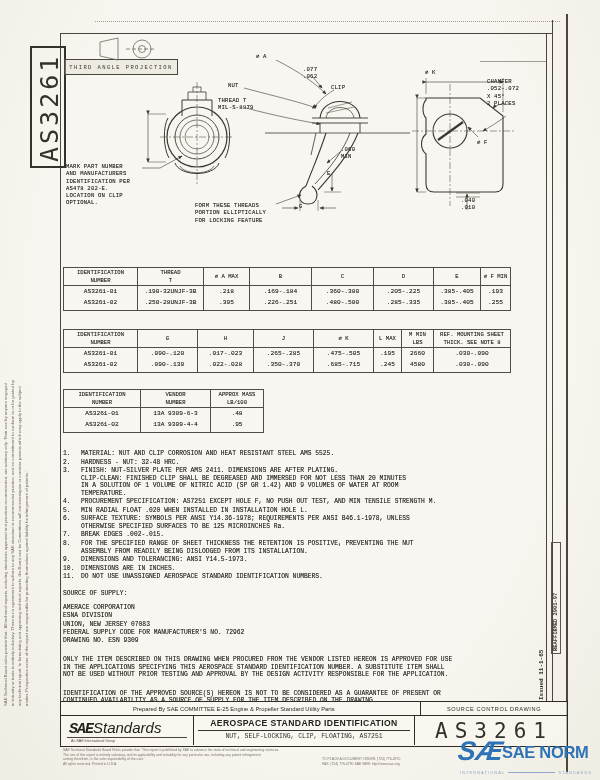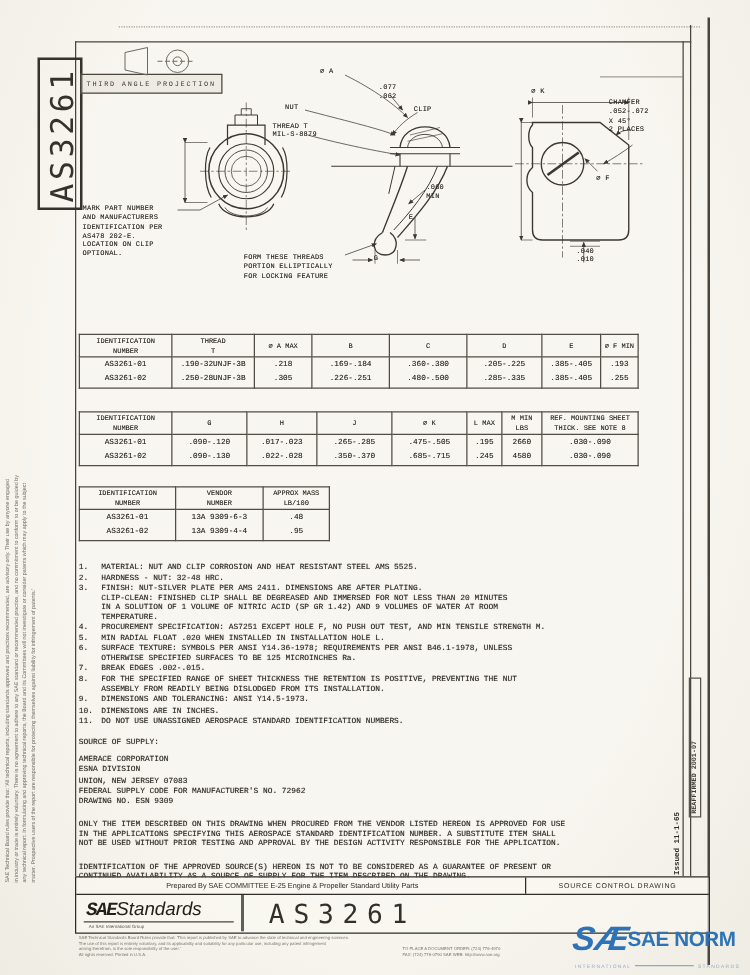--- a/index.html
+++ b/index.html
@@ -402,20 +402,25 @@
     <div class="tb-row1">
       <div class="tb-prep">Prepared By SAE COMMITTEE E-25  Engine &amp; Propeller Standard Utility Parts</div>
       <div class="tb-scd">SOURCE CONTROL DRAWING</div>
     </div>
     <div class="tb-row2">
       <div class="tb-logo">
         <div class="big"><b>SAE</b><span>Standards</span></div>
         <div class="rule"></div>
         <div class="sub">An SAE International Group</div>
       </div>
+      <div class="tb-title">
+        <div class="head">AEROSPACE STANDARD IDENTIFICATION</div>
+        <div class="rule"></div>
+        <div class="subt">NUT, SELF-LOCKING, CLIP, FLOATING, AS7251</div>
+      </div>
       <div class="tb-num">AS3261</div>
     </div>
   </div>
 
   <div class="fine" style="left:63px;top:748px;width:300px;white-space:pre-line;">SAE Technical Standards Board Rules provide that: 'This report is published by SAE to advance the state of technical and engineering sciences.
 The use of this report is entirely voluntary, and its applicability and suitability for any particular use, including any patent infringement
 arising therefrom, is the sole responsibility of the user.'
 All rights reserved.  Printed in U.S.A.</div>
   <div class="fine" style="left:322px;top:757px;width:130px;white-space:pre-line;">TO PLACE A DOCUMENT ORDER: (724) 776-4970
 FAX: (724) 776-0790   SAE WEB: http://www.sae.org</div>

